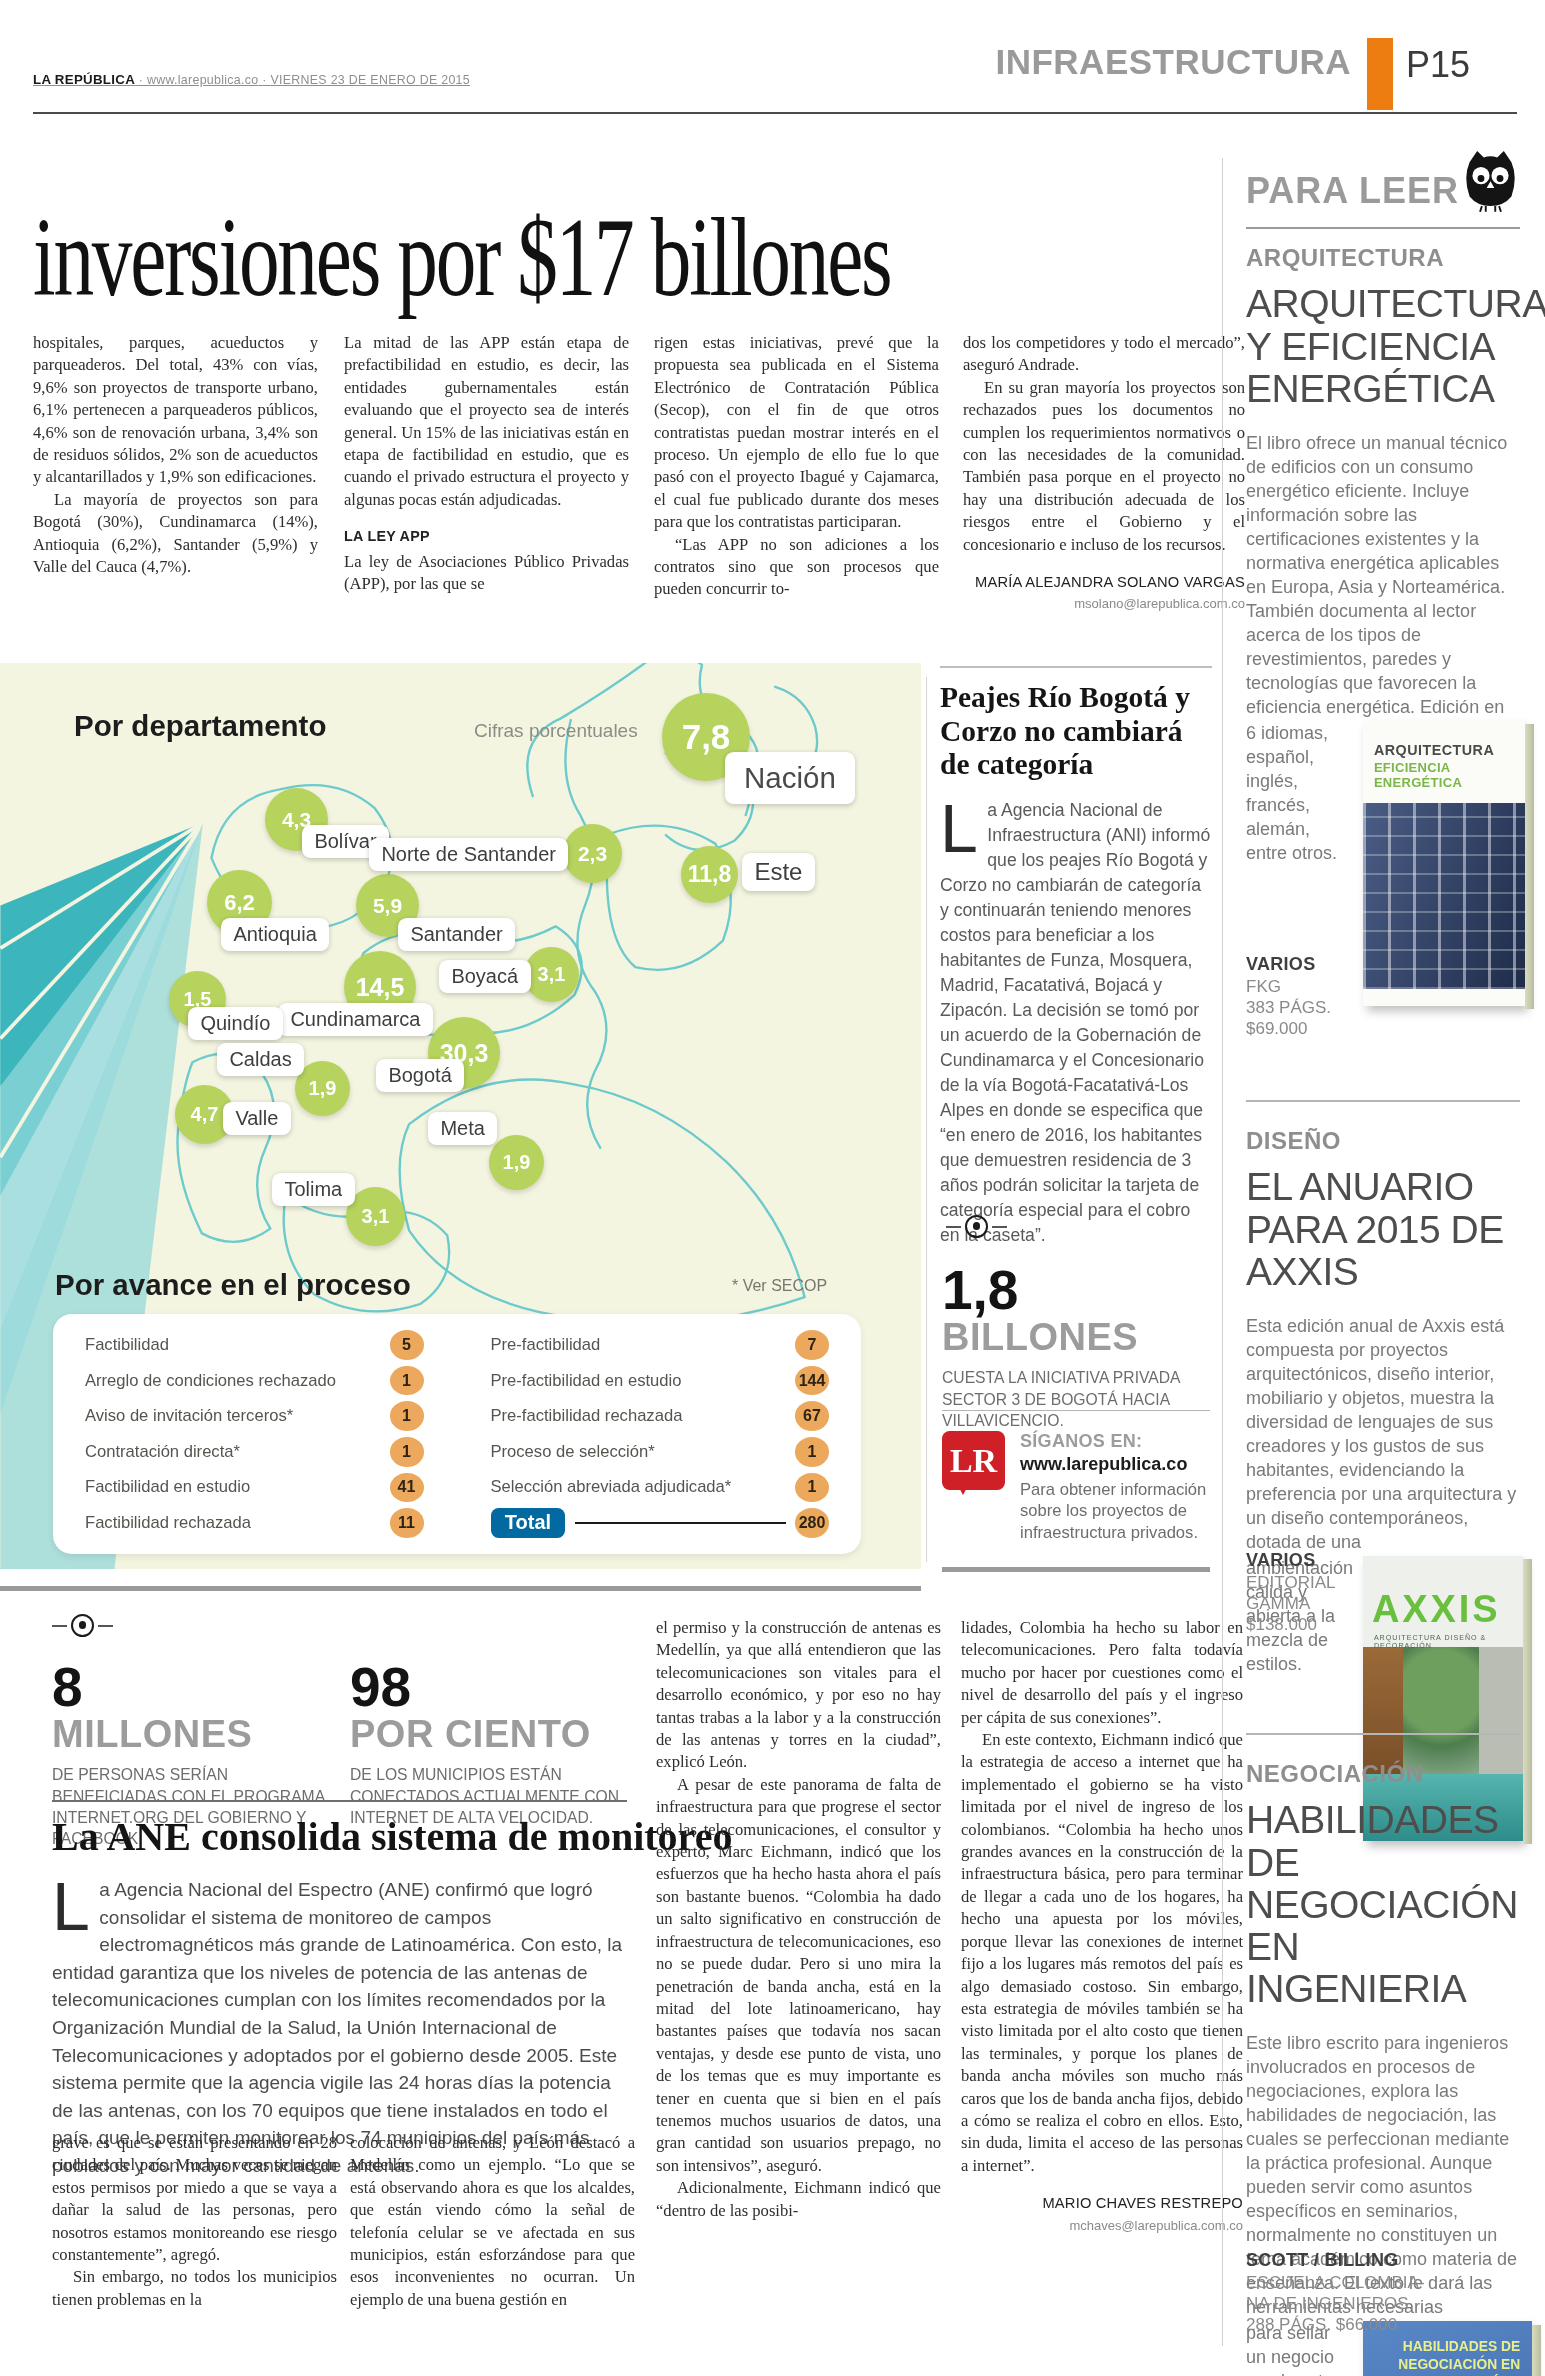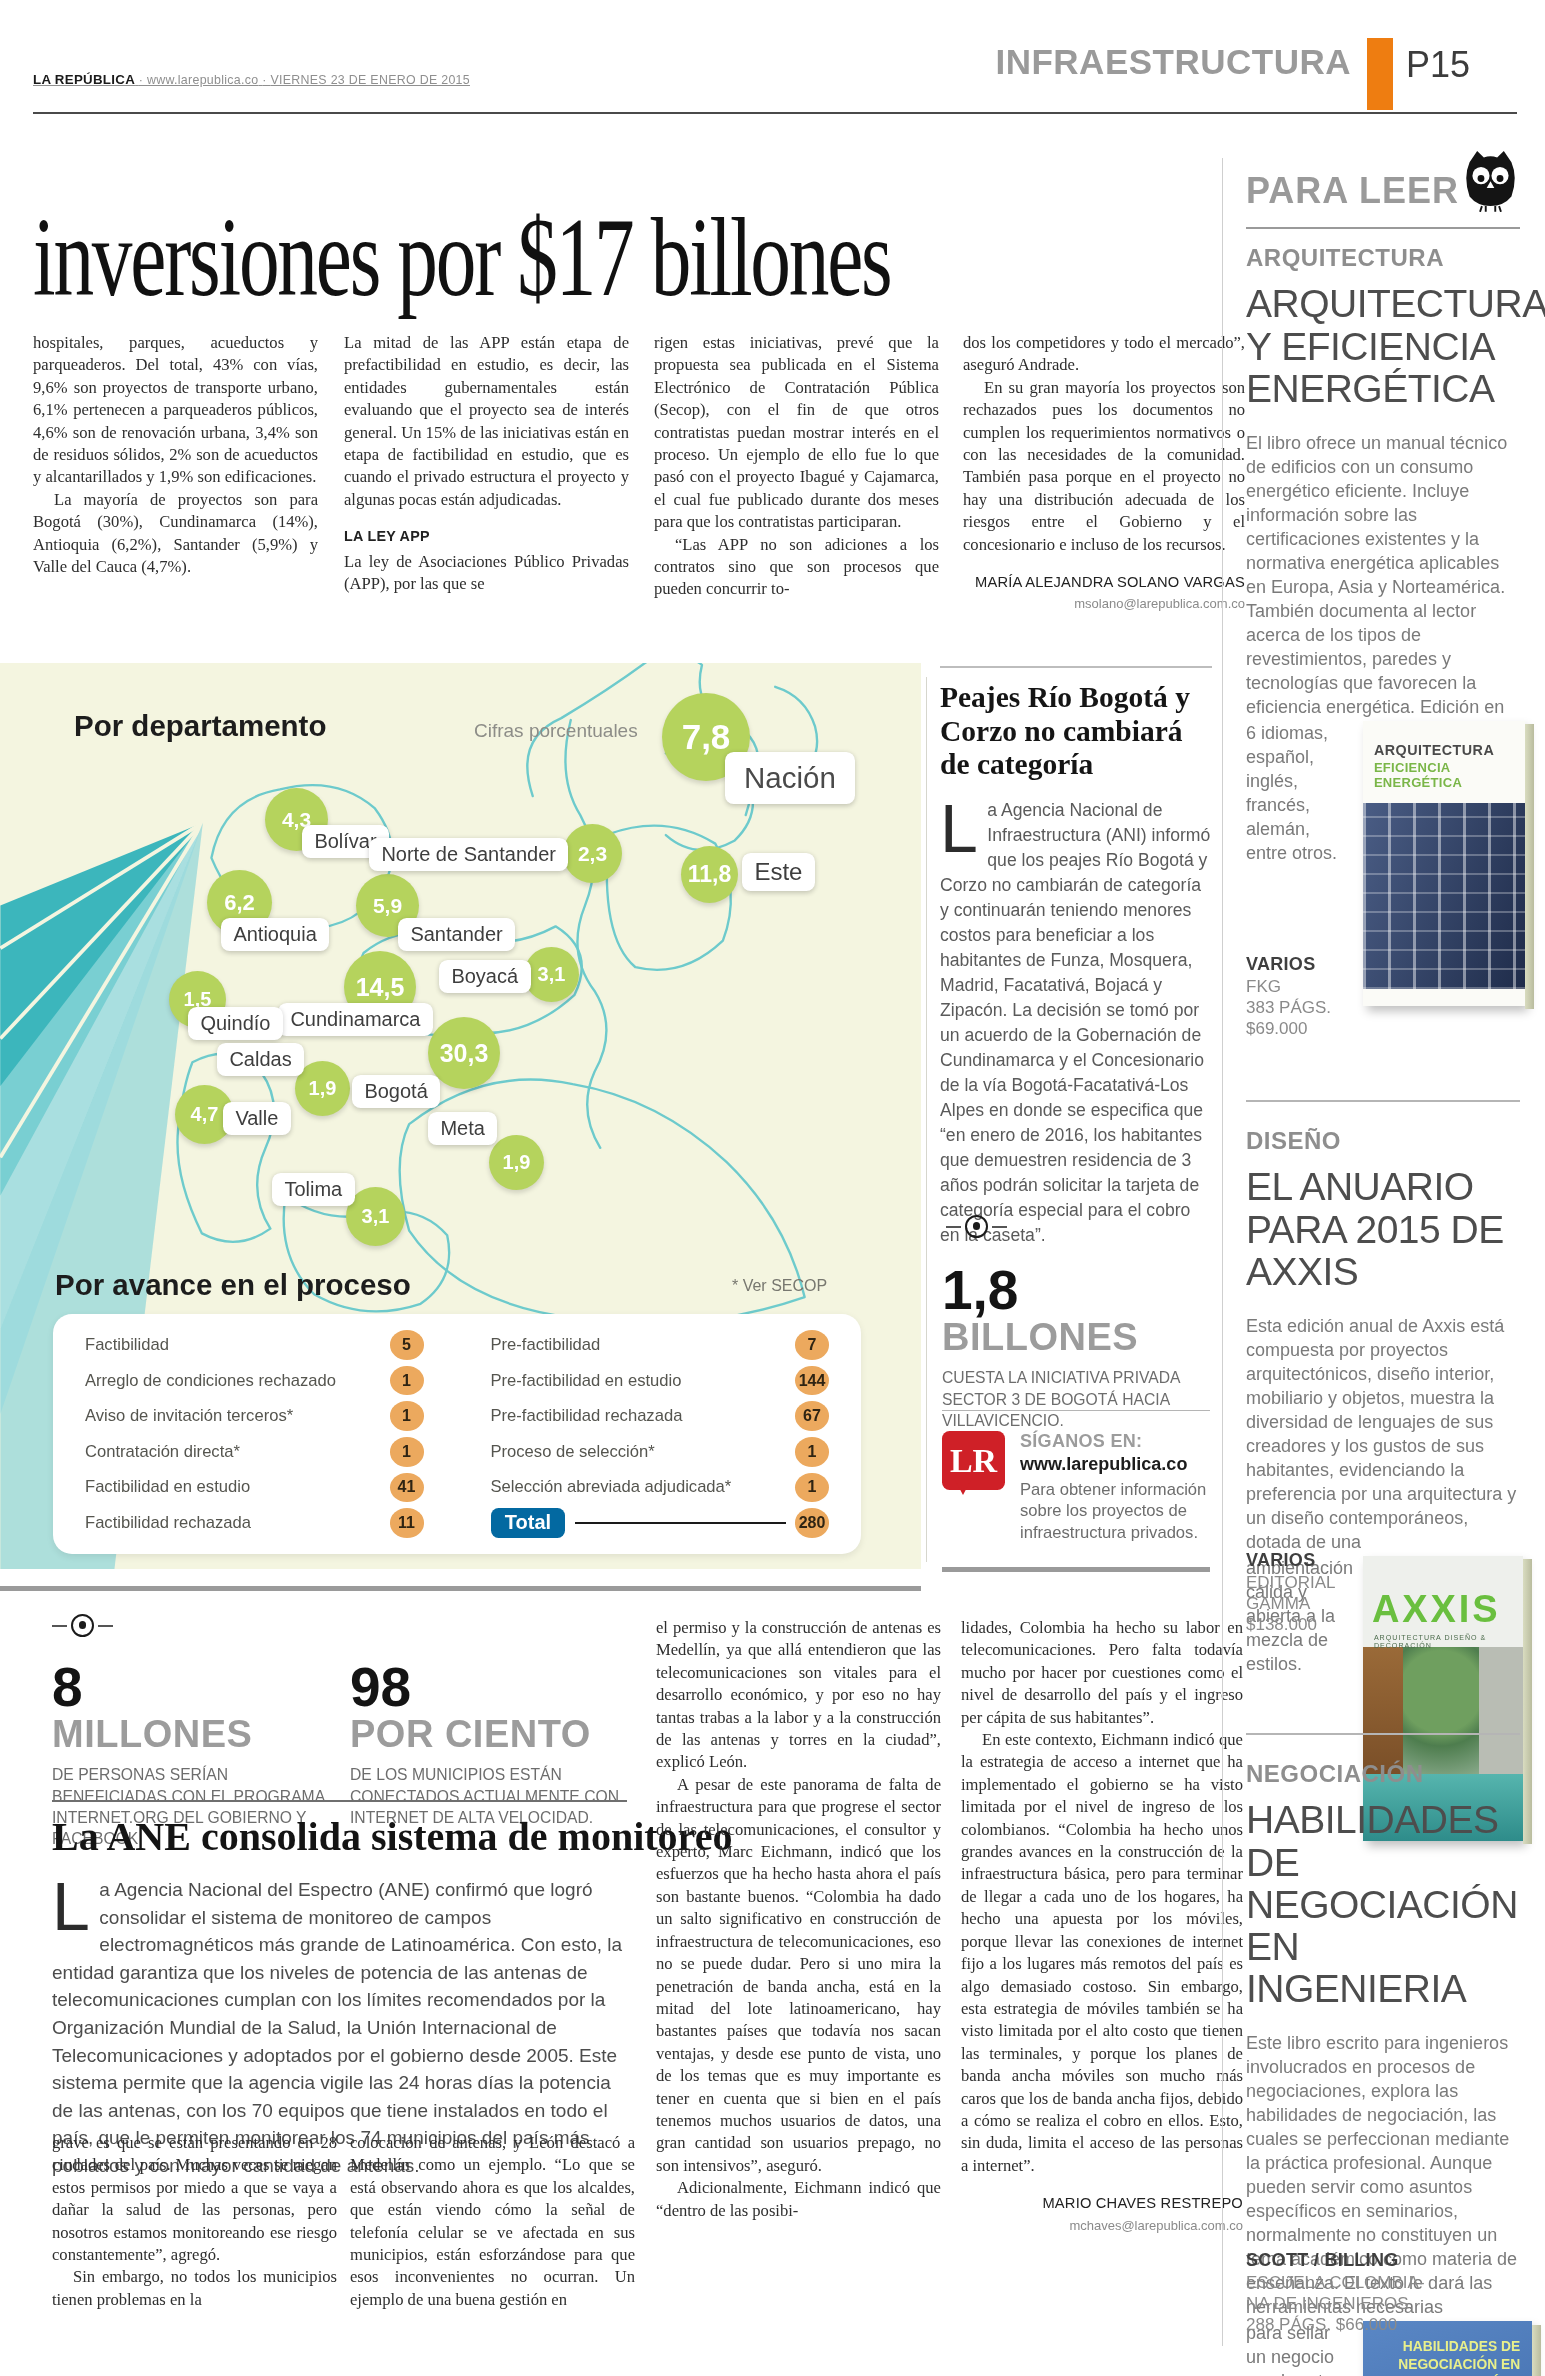--- a/index.html
+++ b/index.html
@@ -51,21 +51,21 @@
   .l-antioquia{left:221px;top:255px;}
   .b-santander{left:356px;top:211px;width:63px;height:63px;font-size:21px;}
   .l-santander{left:398px;top:255px;}
   .b-boyaca{left:524px;top:284px;width:55px;height:55px;font-size:20px;}
   .l-boyaca{left:439px;top:297px;}
   .b-cundi{left:344px;top:288px;width:72px;height:72px;font-size:25px;}
   .l-cundi{left:278px;top:340px;}
   .b-quindio{left:169px;top:308px;width:57px;height:57px;font-size:20px;}
   .l-quindio{left:188px;top:344px;}
   .b-bogota{left:428px;top:354px;width:72px;height:72px;font-size:25px;}
-  .l-bogota{left:352px;top:396px;margin-top:16px;}
+  .l-bogota{left:376px;top:396px;}
   .l-caldas{left:217px;top:380px;}
   .b-caldas{left:295px;top:398px;width:55px;height:55px;font-size:20px;}
   .b-valle{left:175px;top:422px;width:59px;height:59px;font-size:20px;}
   .l-valle{left:223px;top:439px;}
   .l-meta{left:428px;top:449px;}
   .b-meta{left:489px;top:472px;width:55px;height:55px;font-size:20px;}
   .l-tolima{left:272px;top:510px;}
   .b-tolima{left:346px;top:524px;width:59px;height:59px;font-size:20px;}
   .process-title{position:absolute;left:55px;top:605px;font-size:29.5px;font-weight:bold;color:#1d1d1d;}
   .secop-note{position:absolute;left:732px;top:614px;font-size:16px;color:#77776f;}
@@ -403,21 +403,21 @@
   </div>
   <div class="abs ncol ane-c2">
     <p>colocación de antenas, y León destacó a Medellín como un ejemplo. “Lo que se está observando ahora es que los alcaldes, que están viendo cómo la señal de telefonía celular se ve afectada en sus municipios,  están esforzándose para que esos inconvenientes no ocurran. Un ejemplo de una buena gestión en</p>
   </div>
   <div class="abs ncol ane-c3">
     <p>el permiso y la construcción de antenas es Medellín, ya que allá entendieron que las telecomunicaciones son vitales para el desarrollo económico, y por eso no hay tantas trabas a la labor y a la construcción de las antenas y torres en la ciudad”, explicó León.</p>
     <p>A pesar de este panorama de falta de infraestructura para que progrese el sector de las telecomunicaciones, el consultor y experto, Marc Eichmann, indicó que los esfuerzos que ha hecho hasta ahora el país son bastante buenos. “Colombia ha dado un salto significativo en construcción de infraestructura de telecomunicaciones, eso no se puede dudar. Pero si uno mira la penetración de banda ancha, está en la mitad del lote latinoamericano, hay bastantes países que todavía nos sacan ventajas, y desde ese punto de vista, uno de los temas que es muy importante es tener en cuenta que si bien en el país tenemos muchos usuarios de datos, una gran cantidad son usuarios prepago, no son intensivos”, aseguró.</p>
     <p>Adicionalmente, Eichmann indicó que “dentro de las posibi-</p>
   </div>
   <div class="abs ncol ane-c4">
-    <p>lidades, Colombia ha hecho su labor en telecomunicaciones. Pero falta todavía mucho por hacer por cuestiones como el nivel de desarrollo del país y el ingreso per cápita de sus habitantes”.</p>
+    <p>lidades, Colombia ha hecho su labor en telecomunicaciones. Pero falta todavía mucho por hacer por cuestiones como el nivel de desarrollo del país y el ingreso per cápita de sus conexiones”.</p>
     <p>En este contexto, Eichmann indicó que la estrategia de acceso a internet que ha implementado el gobierno se ha visto limitada por el nivel de ingreso de los colombianos. “Colombia ha hecho unos grandes avances en la construcción de la infraestructura básica, pero para terminar de llegar a cada uno de los hogares, ha hecho una apuesta por los móviles, porque llevar las conexiones de internet fijo a los lugares más remotos del país es algo demasiado costoso. Sin embargo, esta estrategia de móviles también se ha visto limitada por el alto costo que tienen las terminales,  y porque los planes de banda ancha móviles son mucho más caros que los de banda ancha fijos, debido a cómo se realiza el cobro en ellos. Esto, sin duda, limita el acceso de las personas a internet”.</p>
     <div class="lead-byline">
       <div class="by">MARIO CHAVES RESTREPO</div>
       <div class="em">mchaves@larepublica.com.co</div>
     </div>
   </div>
 
   <div class="abs vrule-side"></div>
   <div class="abs vrule-map"></div>
 

